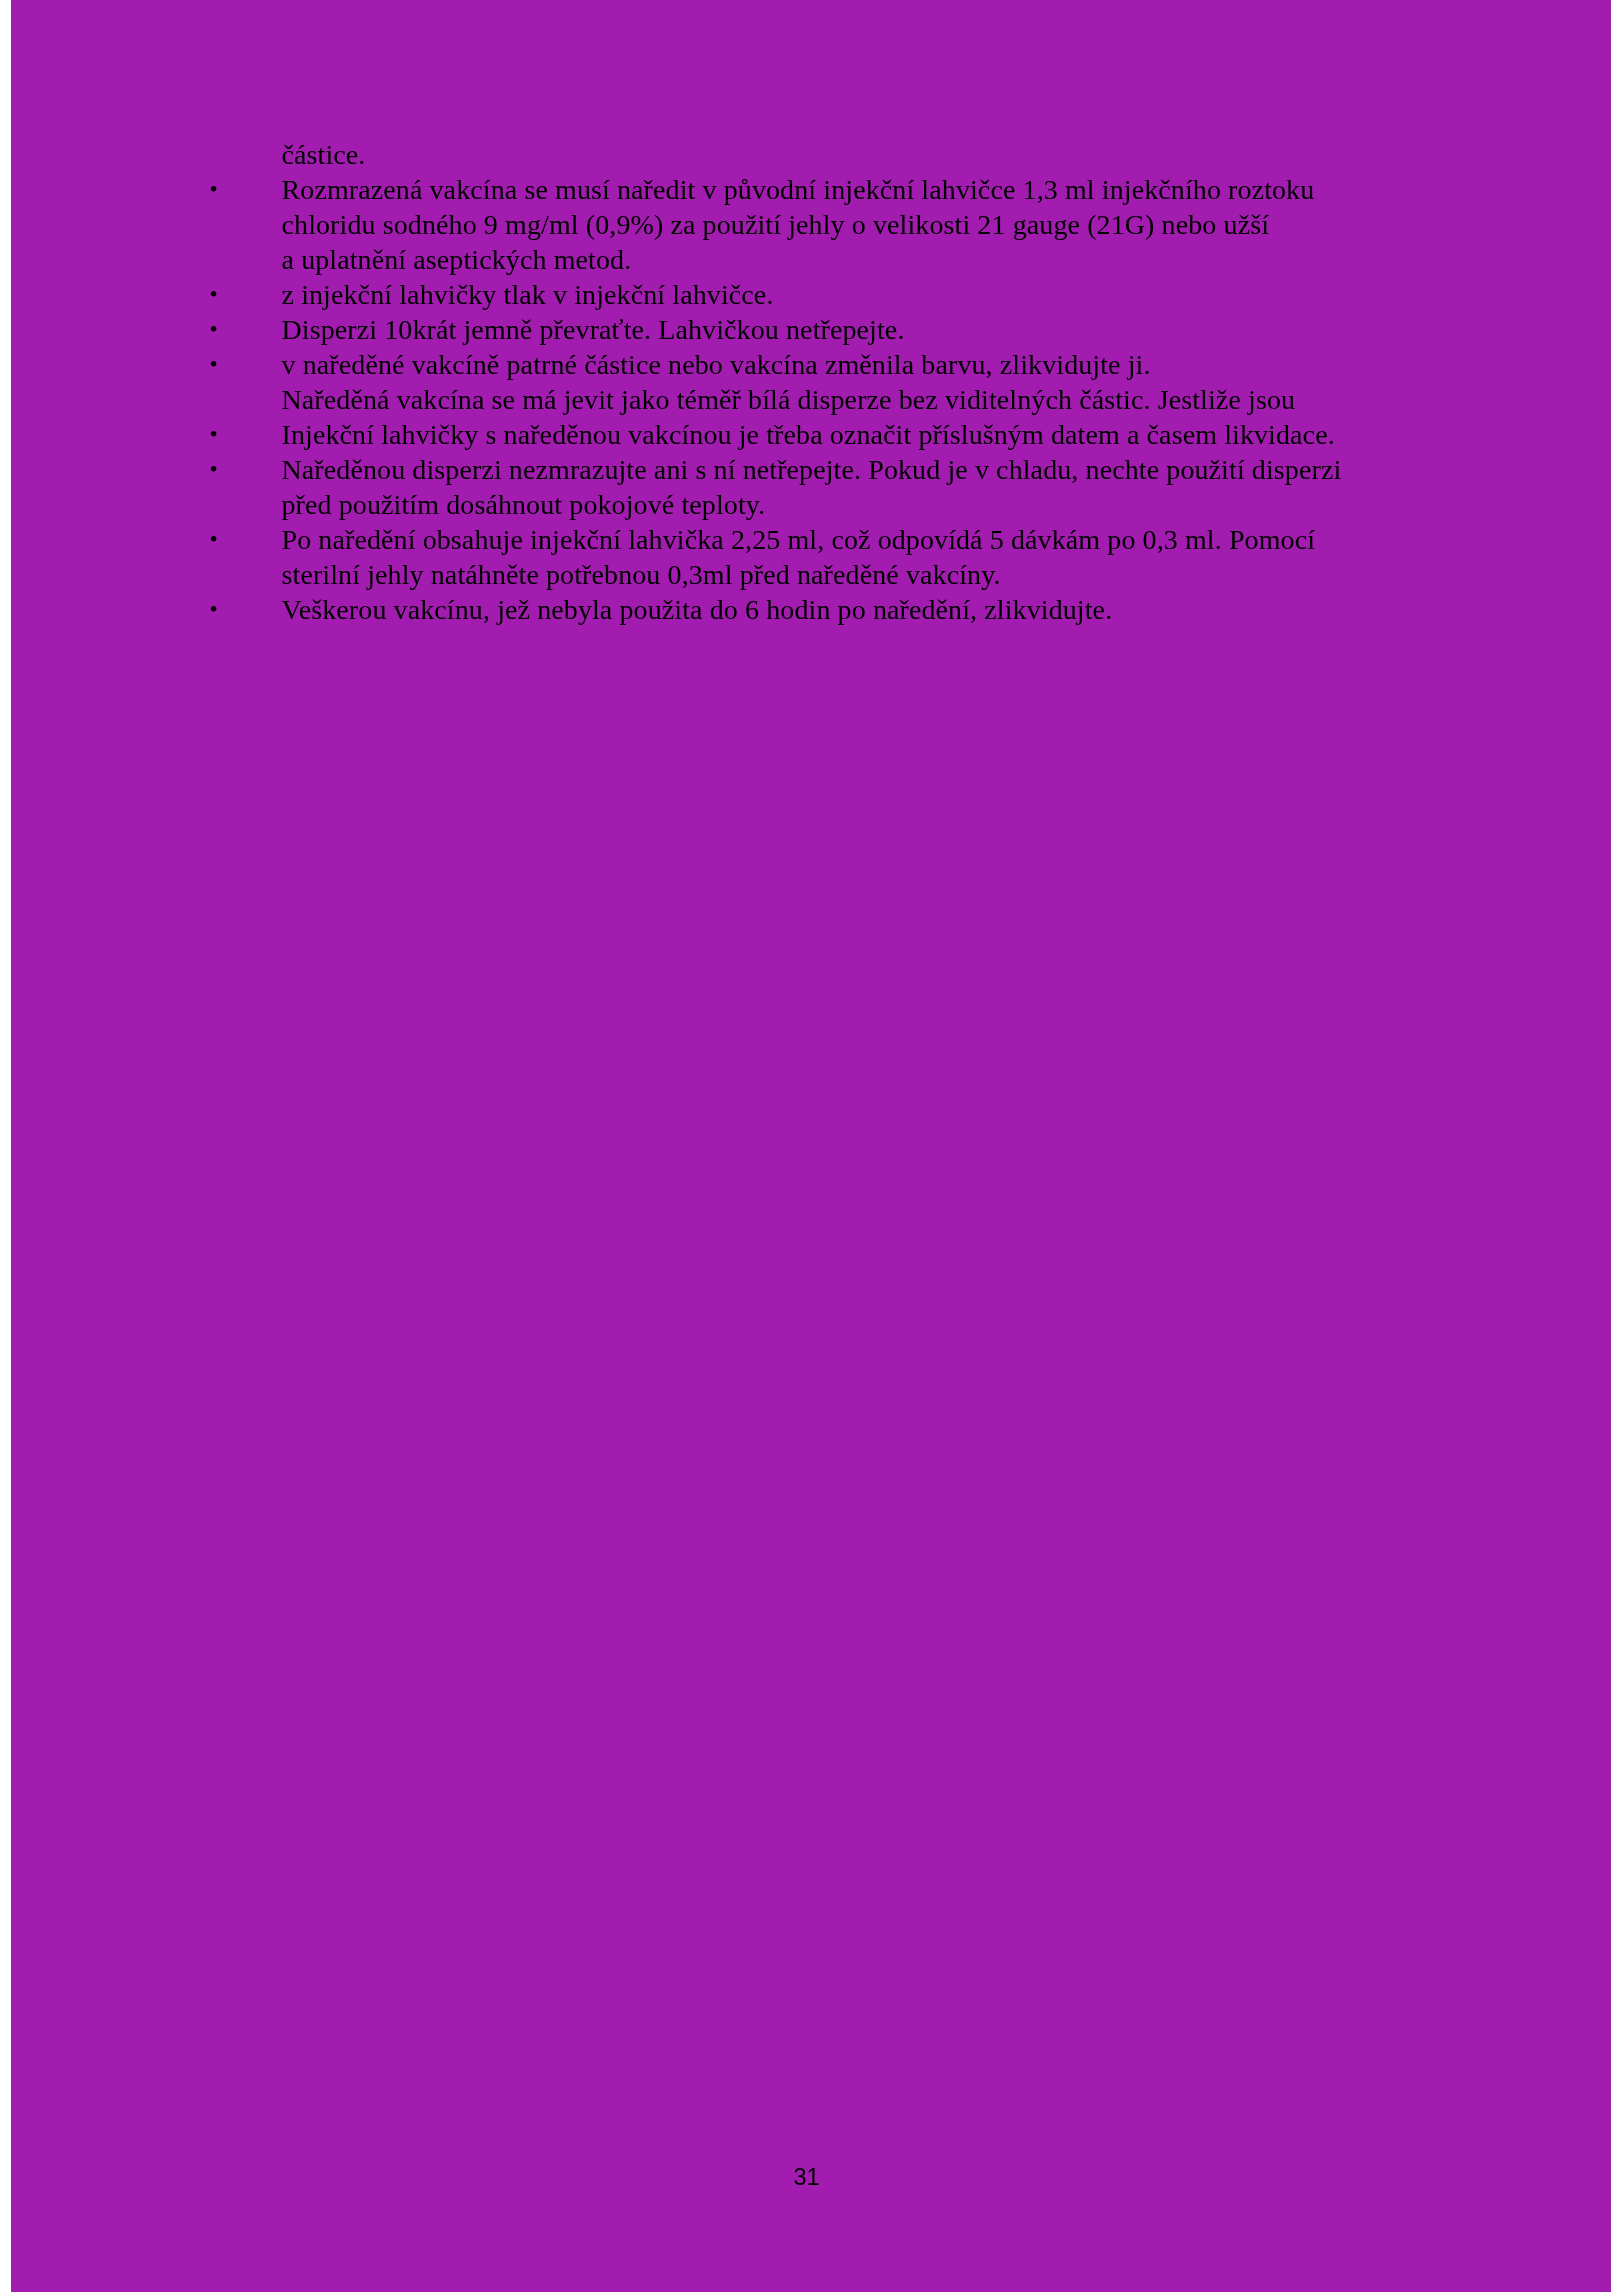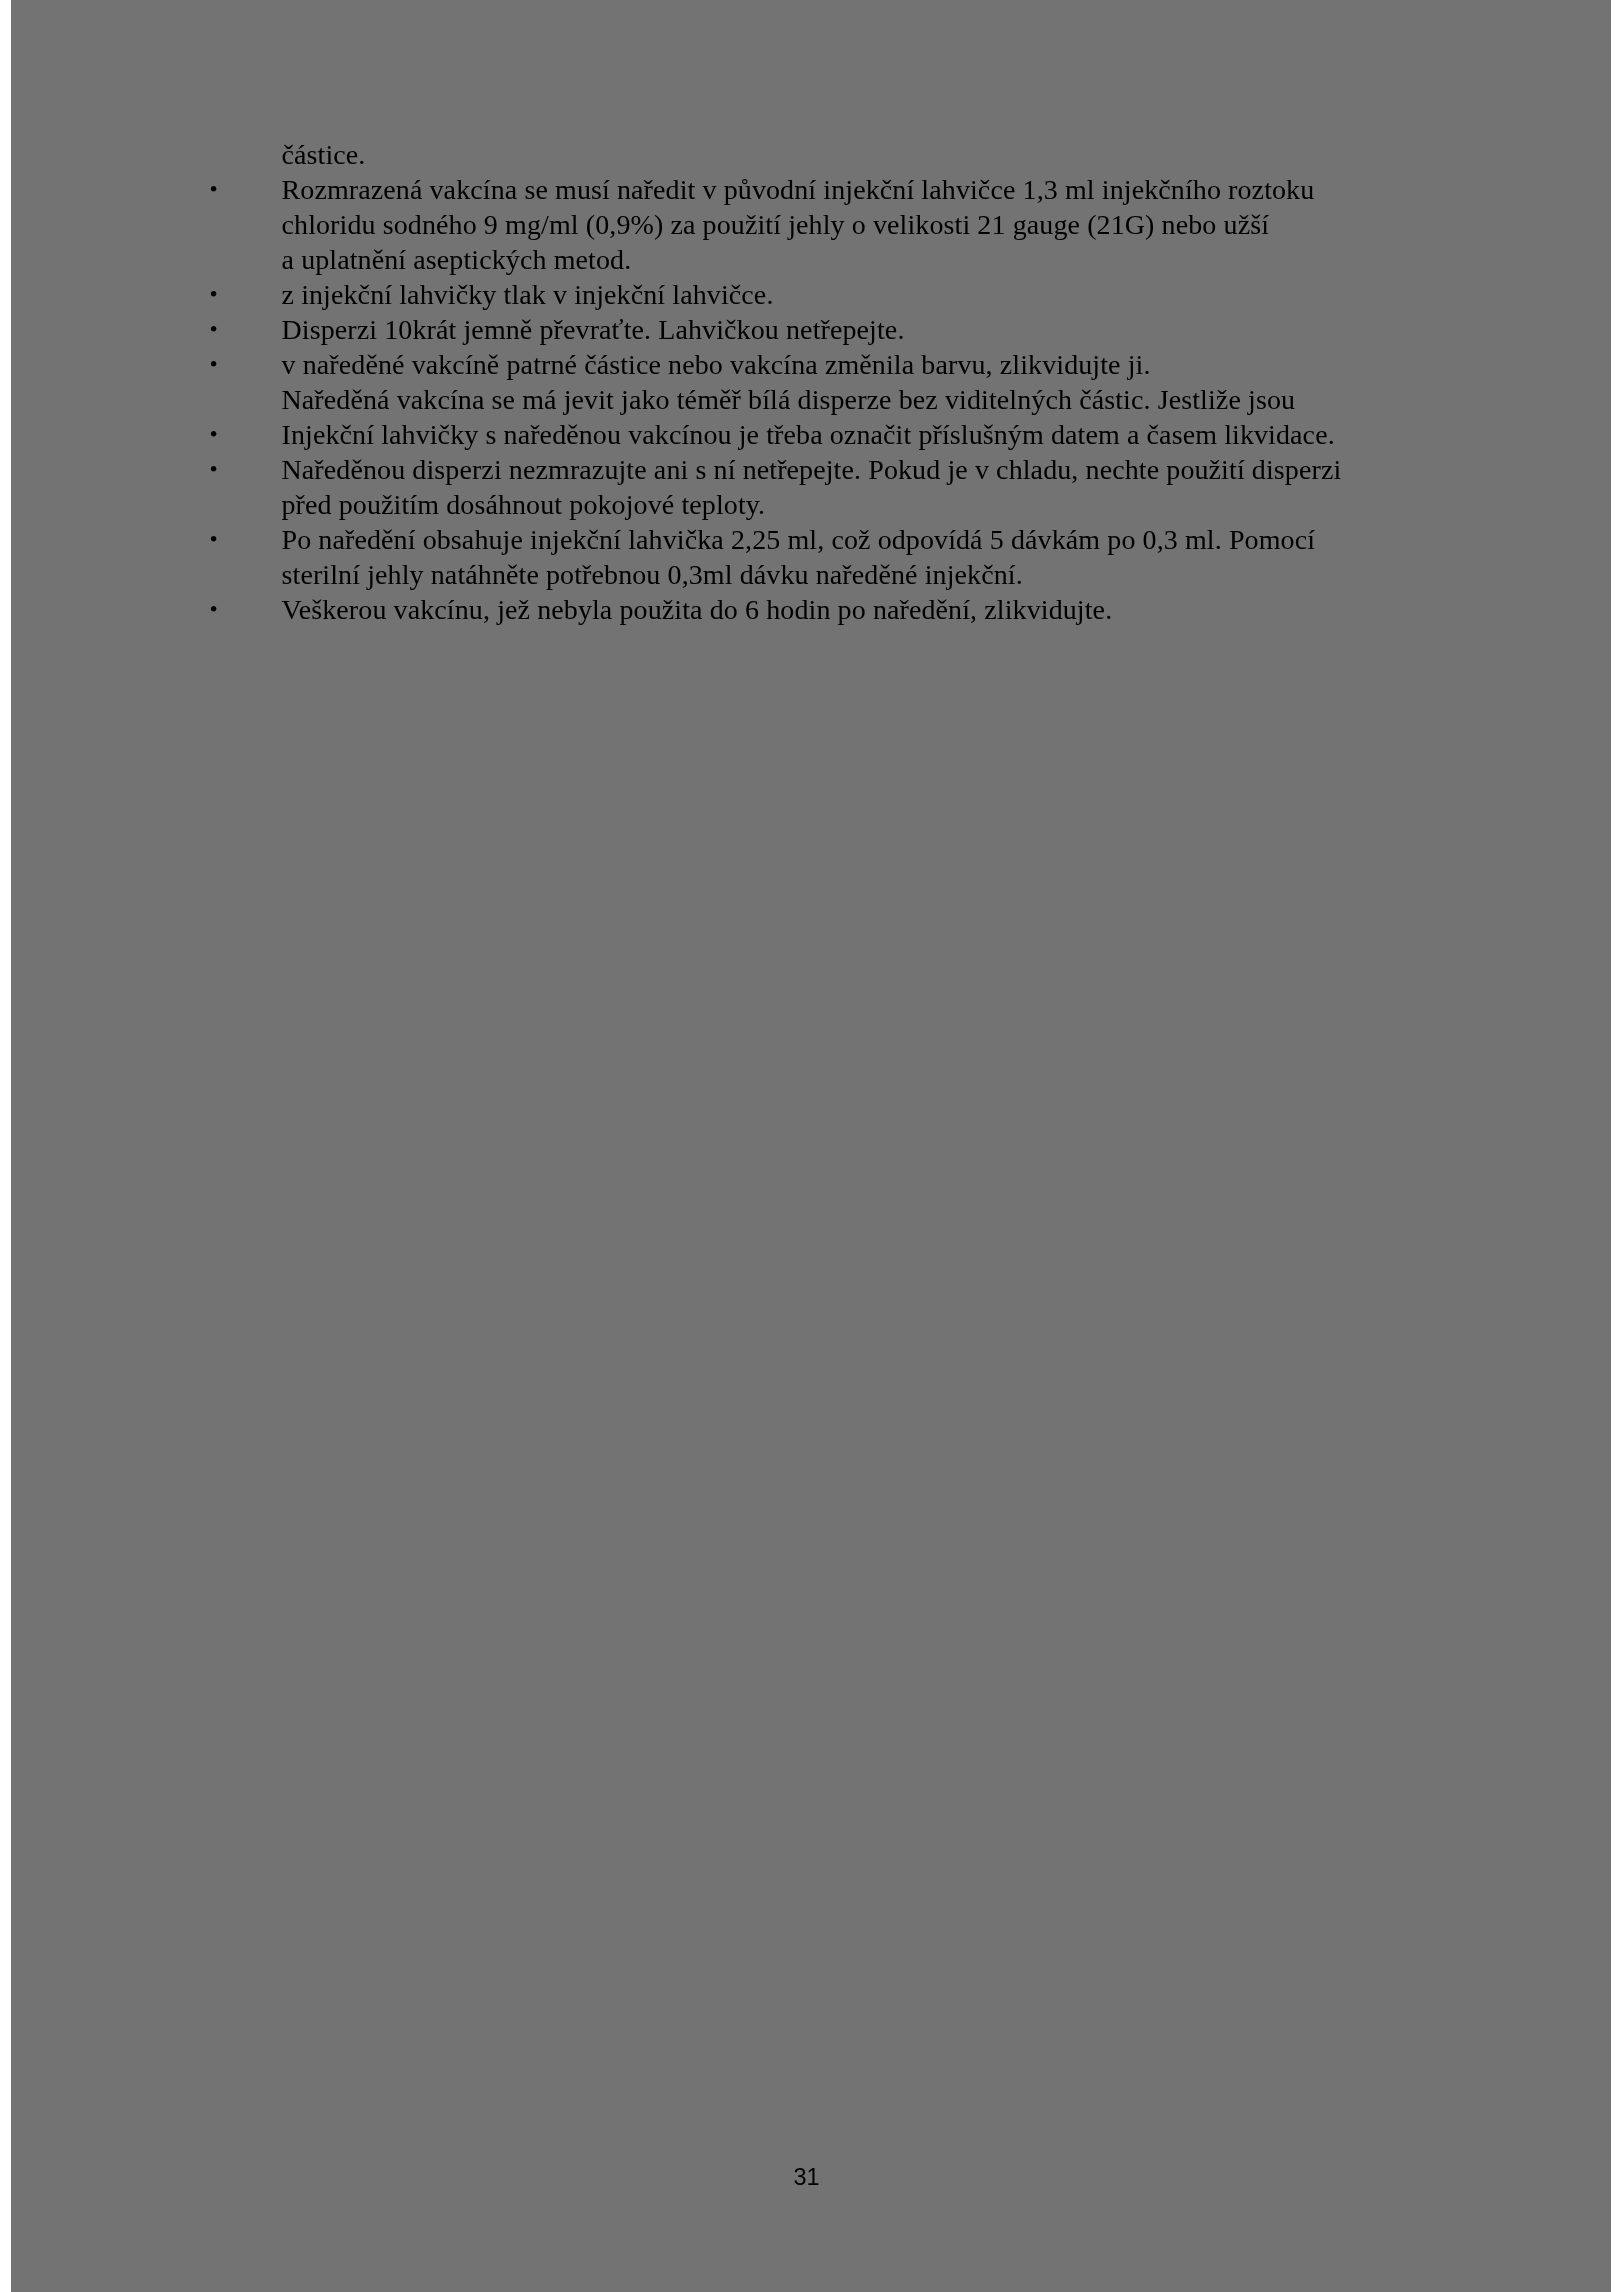--- a/index.html
+++ b/index.html
@@ -5,21 +5,21 @@
 <style>
   html, body {
     margin: 0;
     padding: 0;
     background: #ffffff;
   }
   .page {
     position: relative;
     width: 1600px;
     height: 2293px;
-    background: #737373;
+    background: #a21caf;
     margin: 0 auto;
     overflow: hidden;
     font-family: "Liberation Serif", "DejaVu Serif", serif;
     color: #000000;
   }
   .content {
     position: absolute;
     left: 192px;
     top: 137px;
     width: 1237px;
@@ -138,21 +138,21 @@
           <span class="bullet-mark">•</span>
           <span class="li-text">
             <span class="ln">Naředěnou disperzi nezmrazujte ani s ní netřepejte. Pokud je v chladu, nechte použití disperzi</span>
             <span class="ln">před použitím dosáhnout pokojové teploty.</span>
           </span>
         </li>
         <li>
           <span class="bullet-mark">•</span>
           <span class="li-text">
             <span class="ln">Po naředění obsahuje injekční lahvička 2,25 ml, což odpovídá 5 dávkám po 0,3 ml. Pomocí</span>
-            <span class="ln">sterilní jehly natáhněte potřebnou 0,3ml dávku naředěné injekční.</span>
+            <span class="ln">sterilní jehly natáhněte potřebnou 0,3ml před naředěné vakcíny.</span>
           </span>
         </li>
         <li>
           <span class="bullet-mark">•</span>
           <span class="li-text">
             <span class="ln">Veškerou vakcínu, jež nebyla použita do 6 hodin po naředění, zlikvidujte.</span>
           </span>
         </li>
       </ul>
 

